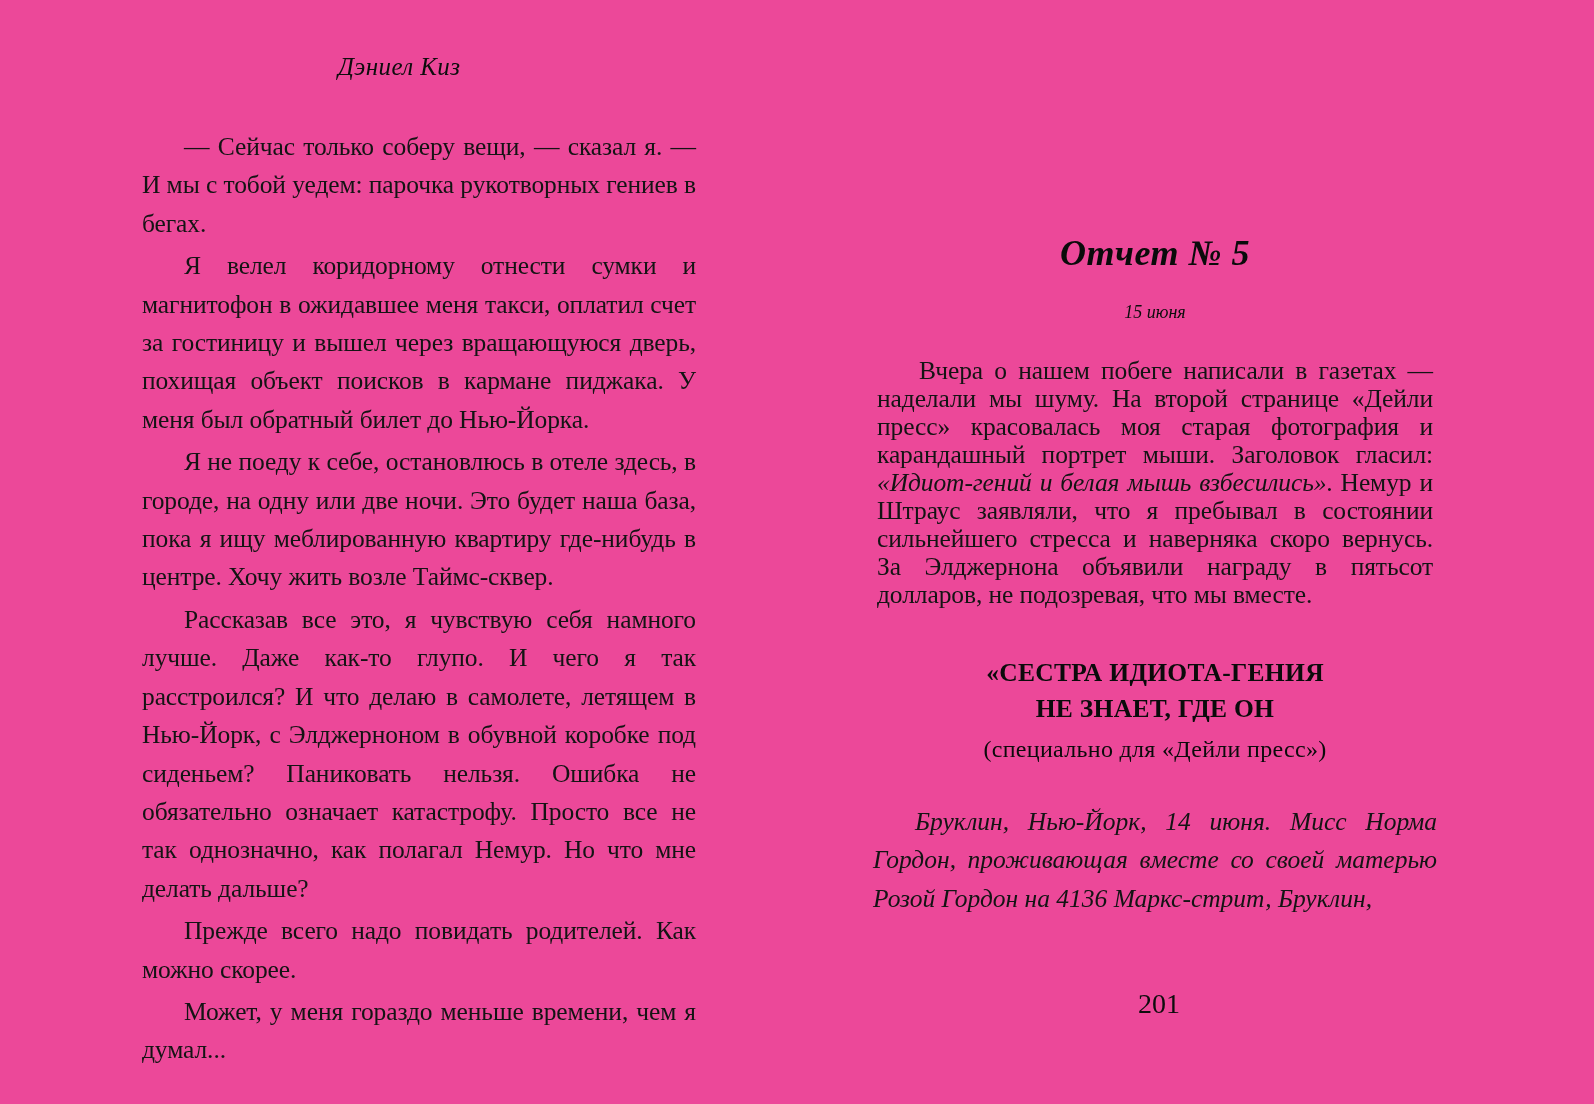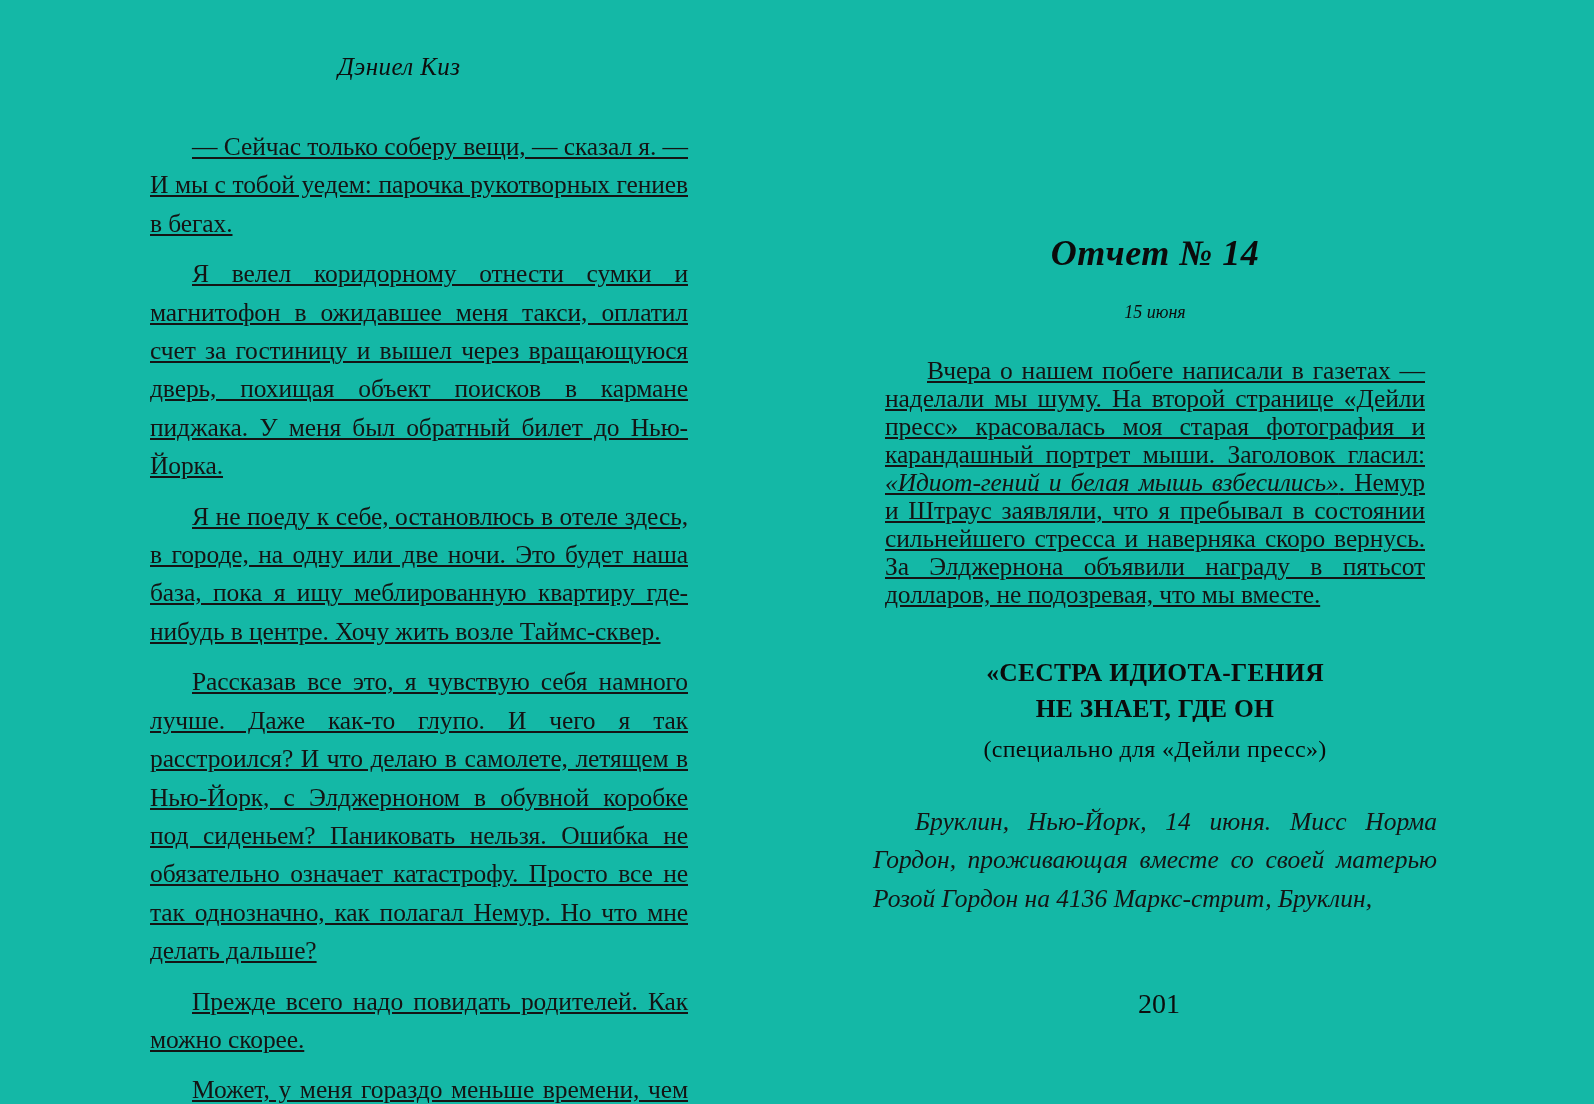--- a/index.html
+++ b/index.html
@@ -14,21 +14,21 @@
     position: relative;
     overflow: hidden;
     font-family: "Liberation Serif", "DejaVu Serif", serif;
     color: #111111;
     -webkit-font-smoothing: antialiased;
   }
 
   .spread {
     position: absolute;
     inset: 0;
-    background: #14b8a6;
+    background: #ec4899;
   }
 
   
   .page-left {
     position: absolute;
     left: 138px;
     top: 52px;
     width: 562px;
   }
 
@@ -37,30 +37,29 @@
     font-size: 25px;
     line-height: 1.2;
     letter-spacing: 0.4px;
     margin: 0 0 46px 0;
     padding-left: 200px;
     color: #0d0d0d;
     white-space: nowrap;
   }
 
   .body-col p {
-    margin: 12px;
+    margin: 4px;
     font-size: 25.5px;
     line-height: 38.4px;
     text-align: justify;
     text-indent: 42px;
     text-justify: inter-word;
     hyphens: none;
     color: #141414;
     letter-spacing: -0.1px;
-    text-decoration: underline;
   }
 
   
   .page-right {
     position: absolute;
     left: 873px;
     top: 52px;
     width: 564px;
   }
 
@@ -155,21 +154,21 @@
       <p>Я не поеду к себе, остановлюсь в отеле здесь, в городе, на одну или две ночи. Это будет наша база, пока я ищу меблированную квартиру где-нибудь в центре. Хочу жить возле Таймс-сквер.</p>
       <p>Рассказав все это, я чувствую себя намного лучше. Даже как-то глупо. И чего я так расстроился? И что делаю в самолете, летящем в Нью-Йорк, с Элджерноном в обувной коробке под сиденьем? Паниковать нельзя. Ошибка не обязательно означает катастрофу. Просто все не так однозначно, как полагал Немур. Но что мне делать дальше?</p>
       <p>Прежде всего надо повидать родителей. Как можно скорее.</p>
       <p>Может, у меня гораздо меньше времени, чем я думал...</p>
     </div>
 
   </div>
 
   <div class="page-right">
 
-    <h1 class="report-title">Отчет № 14</h1>
+    <h1 class="report-title">Отчет № 5</h1>
 
     <div class="report-date">15 июня</div>
 
     <div class="body-col">
       <p>Вчера о нашем побеге написали в газетах — наделали мы шуму. На второй странице «Дейли пресс» красовалась моя старая фотография и карандашный портрет мыши. Заголовок гласил: <em class="inline-italic">«Идиот-гений и белая мышь взбесились»</em>. Немур и Штраус заявляли, что я пребывал в состоянии сильнейшего стресса и наверняка скоро вернусь. За Элджернона объявили награду в пятьсот долларов, не подозревая, что мы вместе.</p>
     </div>
 
     <div class="clipping-headline">
       <span class="hl-line">«СЕСТРА ИДИОТА-ГЕНИЯ</span>
       <span class="hl-line">НЕ ЗНАЕТ, ГДЕ ОН</span>

